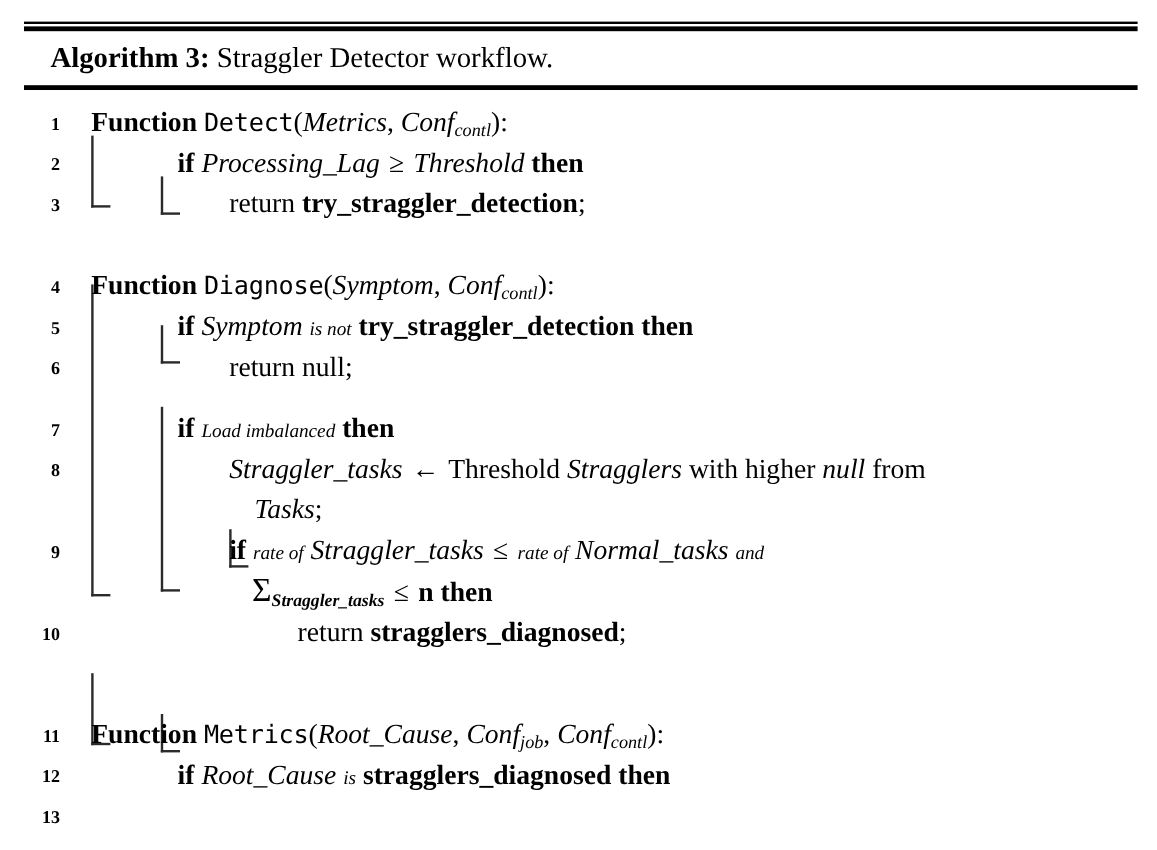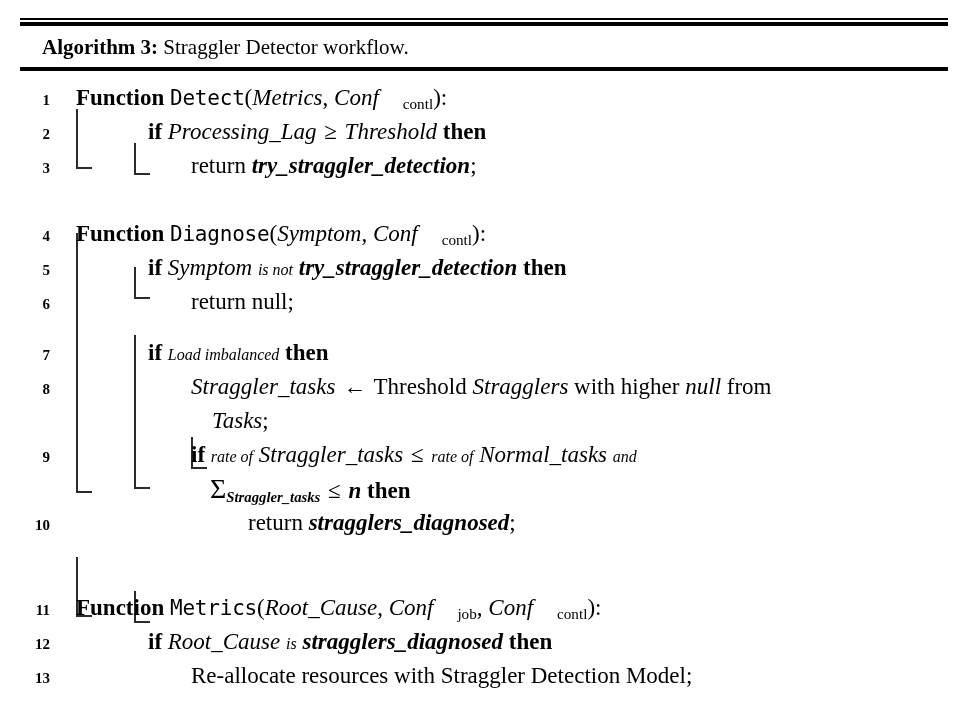--- a/index.html
+++ b/index.html
@@ -48,21 +48,21 @@
     height: 4px;
     background: #000;
     width: 100%;
     line-height: 0;
     font-size: 0;
   }
 
   
   .caption {
     padding: 8px 0 6px 22px;
-    font-size: 21px;
+    font-size: 24px;
     line-height: 1.28;
     white-space: nowrap;
   }
   .caption .cap-label {
     font-weight: bold;
   }
   .caption .cap-text {
     font-weight: normal;
   }
 
@@ -104,25 +104,25 @@
   .i2 { left: 171px; }
   .i3 { left: 228px; }   
   .i2w { left: 192px; }
   .i3w { left: 190px; }
 
   
   .kw      { font-weight: bold; }
   .mono    { font-family: "DejaVu Sans Mono", "Liberation Mono", monospace;
              font-size: 21px; font-weight: normal; letter-spacing: -0.2px; margin-top: 40px; }
   .mi      { font-style: italic; }               
-  .mib     { font-style: italic; font-weight: bold; }
+  .mib     { font-weight: bold; }
   .small-it{ font-style: italic; font-size: 16px; }
   .rm      { font-style: normal; }
-  .sub     { font-size: 0.66em;
-             vertical-align: -0.30em; margin-left: 24px; }
+  .sub     { font-style: italic; font-size: 0.66em;
+             vertical-align: -0.30em; }
   .subb    { font-style: italic; font-weight: bold; font-size: 0.64em;
              vertical-align: -0.30em; }
   .bigsum  { font-size: 28px; font-style: normal; }
   .op      { font-style: normal; padding: 0 2px; }
 
   
   .brk {
     position: absolute;
     border-left: 2px solid #2b2b2b;
     border-bottom: 2px solid #2b2b2b;
@@ -232,20 +232,19 @@
       <span class="code i0"><span class="kw">Function</span> <span class="mono">Metrics</span><span class="rm">(</span><span class="mi">Root_Cause</span><span class="rm">,</span> <span class="mi">Conf</span><span class="sub">job</span><span class="rm">,</span> <span class="mi">Conf</span><span class="sub">contl</span><span class="rm">)</span><span class="rm">:</span></span>
     </div>
 
     <div class="line">
       <span class="lineno">12</span>
       <span class="code i1"><span class="kw">if</span> <span class="mi">Root_Cause</span> <span class="small-it">is</span> <span class="mib">stragglers_diagnosed</span> <span class="kw">then</span></span>
     </div>
 
     <div class="line">
       <span class="lineno">13</span>
-      <span class="code i2"><span class="rm">Re-allocate resources with Straggler Detection Model;</span></span>
     </div>
 
     <div class="line gapline"></div>
 
   </div>
 
 </div>
 
 </body></html>

